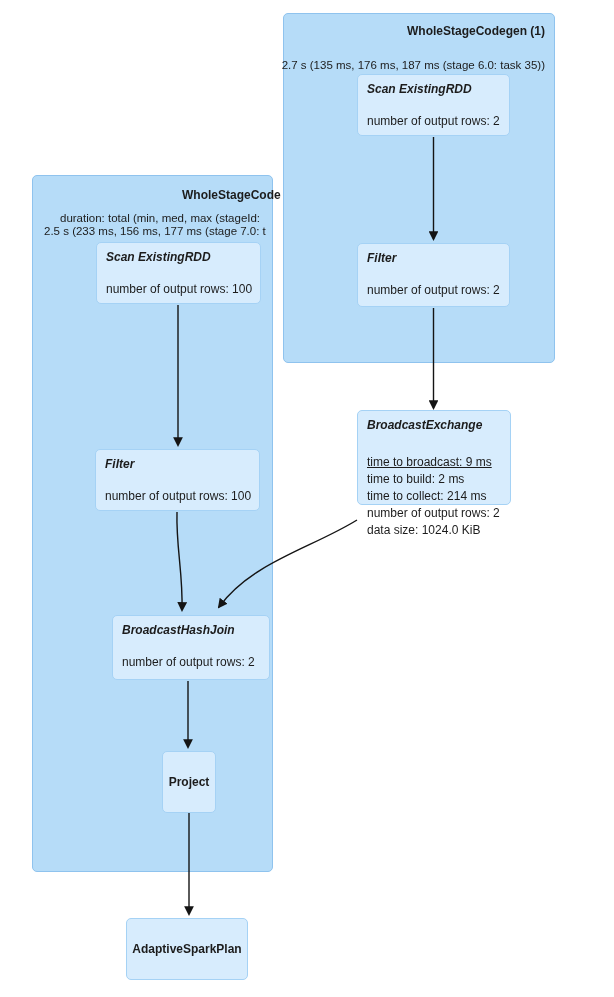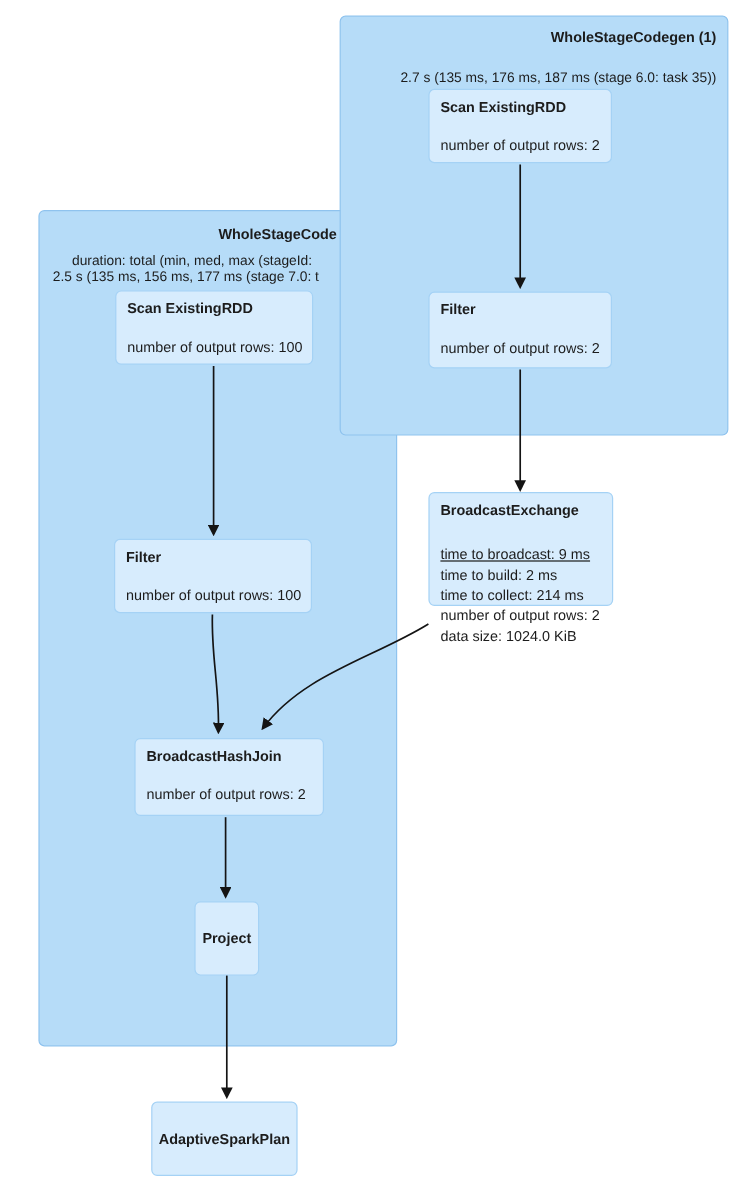--- a/index.html
+++ b/index.html
@@ -18,22 +18,22 @@
   }
 
   
   .cluster {
     position: absolute;
     background: #b6dcf8;
     border: 1px solid #8fc3ee;
     border-radius: 5px;
     box-sizing: border-box;
   }
-  #cluster-wsc2 { left: 32px;  top: 175px; width: 299px; height: 697px; z-index: 1; }
-  #cluster-wsc1 { left: 283px; top: 13px;  width: 324px; height: 350px; z-index: 2; }
+  #cluster-wsc2 { left: 32px;  top: 175px; width: 241px; height: 697px; z-index: 1; }
+  #cluster-wsc1 { left: 283px; top: 13px;  width: 272px; height: 350px; z-index: 2; }
 
   .cluster-title {
     position: absolute;
     font-size: 12px;
     font-weight: bold;
     white-space: nowrap;
   }
   #cluster-wsc1 .cluster-title { top: 10px; right: 9px; }
   #cluster-wsc2 .cluster-title { top: 12px; left: 149px; }
 
@@ -58,20 +58,21 @@
     box-sizing: border-box;
     z-index: 3;
     font-size: 12px;
   }
   .node .node-title {
     position: absolute;
     top: 7px;
     left: 9px;
     font-weight: bold;
     white-space: nowrap;
+    font-style: italic;
   }
   .node .metric {
     position: absolute;
     left: 9px;
     white-space: nowrap;
   }
   .node .m0 { top: 39px; }
 
   #node-scan1   { left: 357px; top: 74px;  width: 153px; height: 62px; }
   #node-filter1 { left: 357px; top: 243px; width: 153px; height: 64px; }
@@ -113,21 +114,21 @@
   }
 </style>
 </head>
 <body>
 
 <div class="canvas">
 
   <div class="cluster" id="cluster-wsc2">
     <div class="cluster-title">WholeStageCode</div>
     <div class="cluster-duration dur1">duration: total (min, med, max (stageId:</div>
-    <div class="cluster-duration dur2">2.5 s (135 ms, 156 ms, 177 ms (stage 7.0: t</div>
+    <div class="cluster-duration dur2">2.5 s (233 ms, 156 ms, 177 ms (stage 7.0: t</div>
   </div>
 
   <div class="cluster" id="cluster-wsc1">
     <div class="cluster-title">WholeStageCodegen (1)</div>
     <div class="cluster-duration dur dur2">2.7 s (135 ms, 176 ms, 187 ms (stage 6.0: task 35))</div>
   </div>
 
   <div class="node" id="node-scan1">
     <div class="node-title">Scan ExistingRDD</div>
     <div class="metric m0">number of output rows: 2</div>

